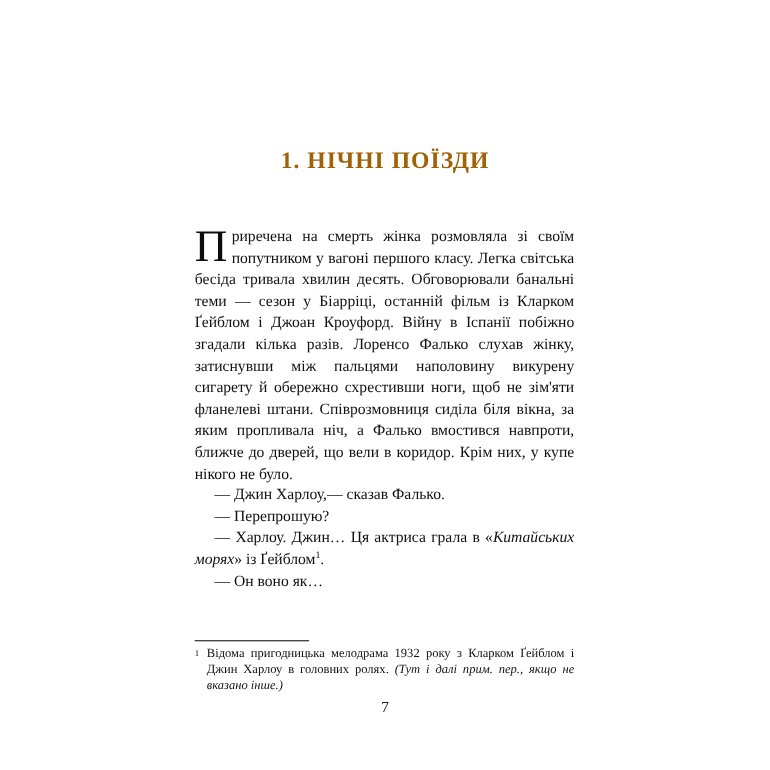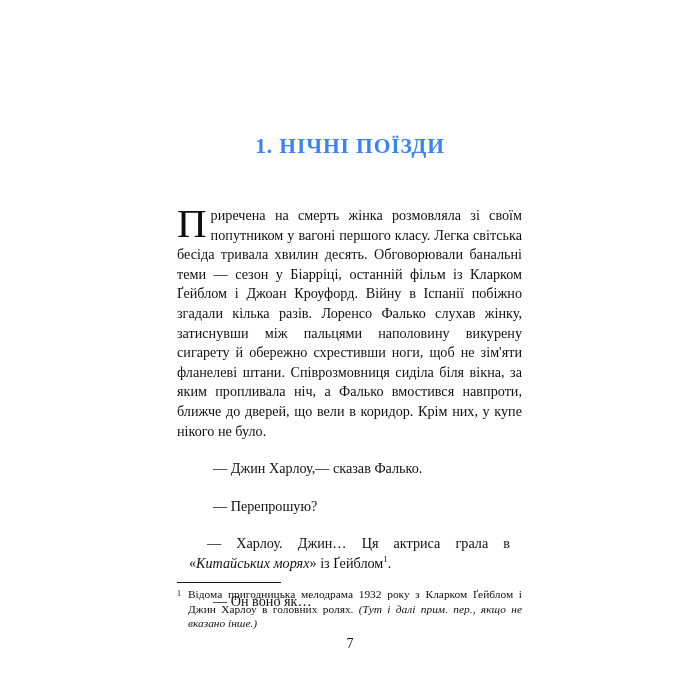--- a/index.html
+++ b/index.html
@@ -25,39 +25,39 @@
   
   .chapter-title {
     position: absolute;
     left: 0;
     top: 134px;
     width: 700px;
     text-align: center;
     font-size: 21.5px;
     letter-spacing: 0.9px;
     font-weight: 700;
-    color: #3b82f6;
+    color: #a16207;
   }
 
   
   .text-column {
     position: absolute;
     left: 177px;
     top: 206px;
     width: 345px;
     font-size: 14.2px;
     line-height: 19.6px;
     text-align: justify;
     text-justify: inter-word;
     hyphens: manual;
     color: #101010;
   }
 
   .para {
-    margin: 12px;
+    margin: 0;
     text-indent: 18px;
     text-align: justify;
   }
 
   
   .para-drop {
     margin: 0;
     text-indent: 0;
     text-align: justify;
   }
@@ -65,21 +65,21 @@
     float: left;
     font-size: 41px;
     line-height: 33px;
     padding: 0 4px 0 0;
     margin-top: 1px;
     font-weight: 400;
     color: #0d0d0d;
   }
 
   .dialogue {
-    margin: 18px;
+    margin: 0;
     text-indent: 18px;
     text-align: left;
   }
 
   em, .ital {
     font-style: italic;
   }
 
   .fn-ref {
     font-size: 9px;

